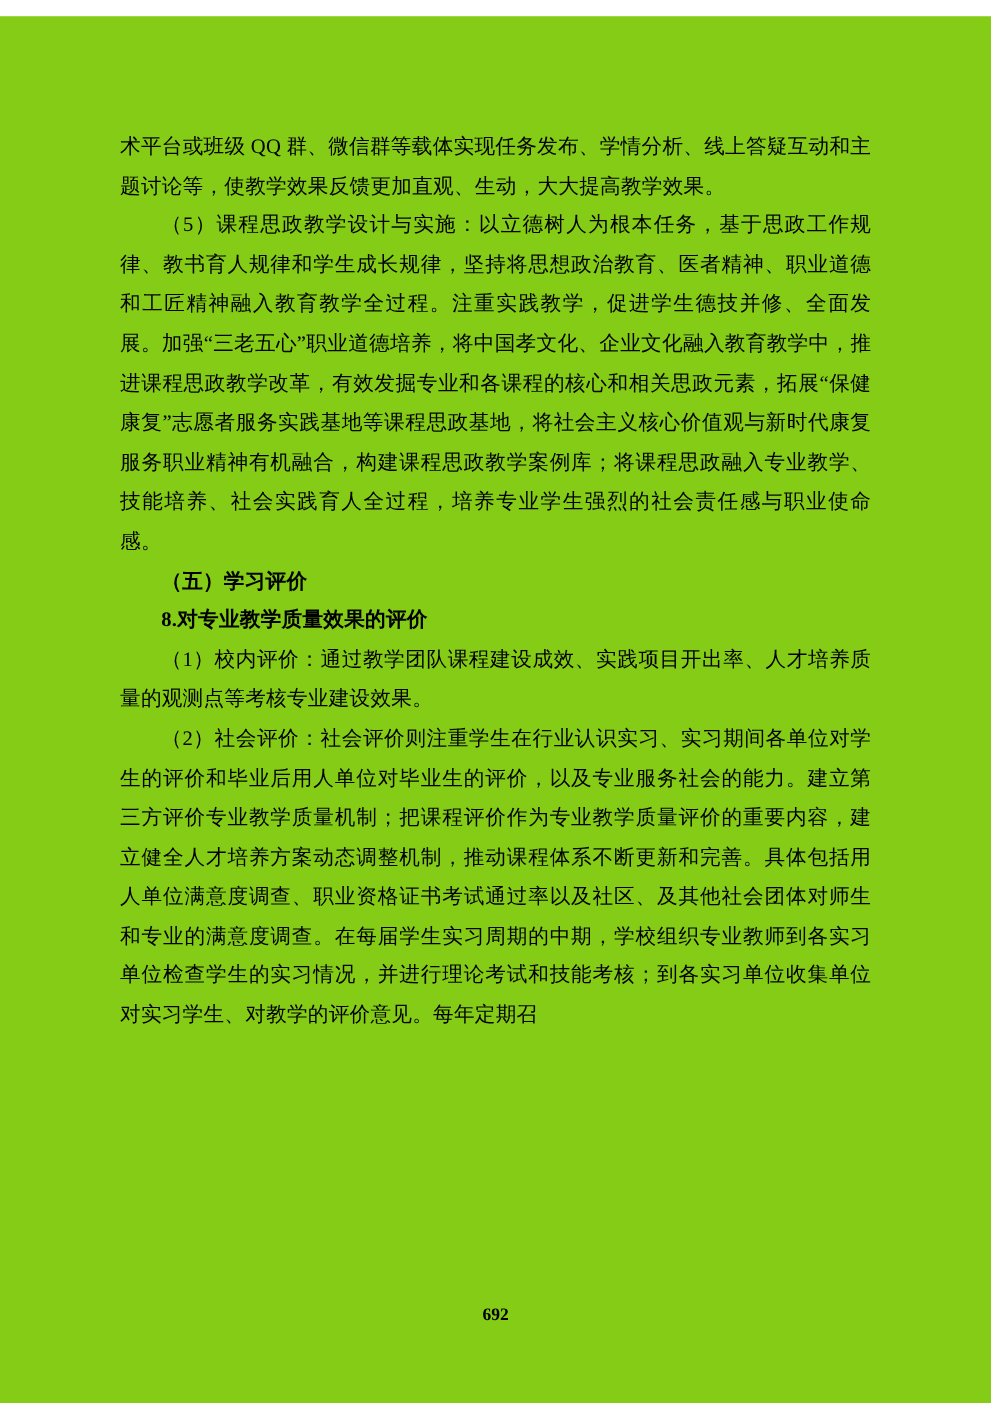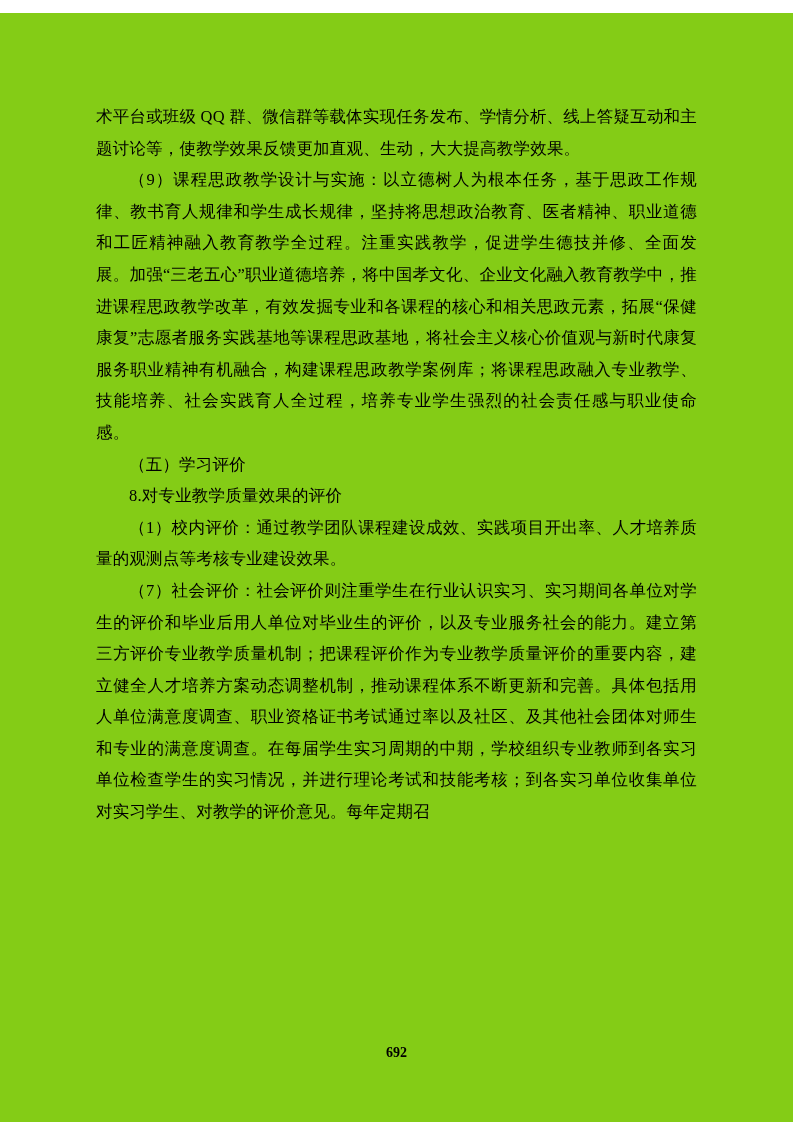--- a/index.html
+++ b/index.html
@@ -31,40 +31,40 @@
     letter-spacing: 0.2px;
     word-break: break-all;
   }
   .indent {
     text-indent: 2em;
   }
   .no-indent {
     text-indent: 0;
   }
   .bold {
-    font-weight: normal;
+    font-weight: bold;
   }
   .footer {
     position: absolute;
     top: 1030px;
     left: 0;
     width: 100%;
     text-align: center;
     font-size: 14px;
     line-height: 20px;
     color: #000000;
     font-weight: bold;
   }
 </style>
 </head>
 <body>
 
 <div class="page">
   <div class="content">
     <p class="para no-indent">术平台或班级 QQ 群、微信群等载体实现任务发布、学情分析、线上答疑互动和主题讨论等，使教学效果反馈更加直观、生动，大大提高教学效果。</p>
-    <p class="para indent">（9）课程思政教学设计与实施：以立德树人为根本任务，基于思政工作规律、教书育人规律和学生成长规律，坚持将思想政治教育、医者精神、职业道德和工匠精神融入教育教学全过程。注重实践教学，促进学生德技并修、全面发展。加强“三老五心”职业道德培养，将中国孝文化、企业文化融入教育教学中，推进课程思政教学改革，有效发掘专业和各课程的核心和相关思政元素，拓展“保健康复”志愿者服务实践基地等课程思政基地，将社会主义核心价值观与新时代康复服务职业精神有机融合，构建课程思政教学案例库；将课程思政融入专业教学、技能培养、社会实践育人全过程，培养专业学生强烈的社会责任感与职业使命感。</p>
+    <p class="para indent">（5）课程思政教学设计与实施：以立德树人为根本任务，基于思政工作规律、教书育人规律和学生成长规律，坚持将思想政治教育、医者精神、职业道德和工匠精神融入教育教学全过程。注重实践教学，促进学生德技并修、全面发展。加强“三老五心”职业道德培养，将中国孝文化、企业文化融入教育教学中，推进课程思政教学改革，有效发掘专业和各课程的核心和相关思政元素，拓展“保健康复”志愿者服务实践基地等课程思政基地，将社会主义核心价值观与新时代康复服务职业精神有机融合，构建课程思政教学案例库；将课程思政融入专业教学、技能培养、社会实践育人全过程，培养专业学生强烈的社会责任感与职业使命感。</p>
     <p class="para indent bold">（五）学习评价</p>
     <p class="para indent bold">8.对专业教学质量效果的评价</p>
     <p class="para indent">（1）校内评价：通过教学团队课程建设成效、实践项目开出率、人才培养质量的观测点等考核专业建设效果。</p>
-    <p class="para indent">（7）社会评价：社会评价则注重学生在行业认识实习、实习期间各单位对学生的评价和毕业后用人单位对毕业生的评价，以及专业服务社会的能力。建立第三方评价专业教学质量机制；把课程评价作为专业教学质量评价的重要内容，建立健全人才培养方案动态调整机制，推动课程体系不断更新和完善。具体包括用人单位满意度调查、职业资格证书考试通过率以及社区、及其他社会团体对师生和专业的满意度调查。在每届学生实习周期的中期，学校组织专业教师到各实习单位检查学生的实习情况，并进行理论考试和技能考核；到各实习单位收集单位对实习学生、对教学的评价意见。每年定期召</p>
+    <p class="para indent">（2）社会评价：社会评价则注重学生在行业认识实习、实习期间各单位对学生的评价和毕业后用人单位对毕业生的评价，以及专业服务社会的能力。建立第三方评价专业教学质量机制；把课程评价作为专业教学质量评价的重要内容，建立健全人才培养方案动态调整机制，推动课程体系不断更新和完善。具体包括用人单位满意度调查、职业资格证书考试通过率以及社区、及其他社会团体对师生和专业的满意度调查。在每届学生实习周期的中期，学校组织专业教师到各实习单位检查学生的实习情况，并进行理论考试和技能考核；到各实习单位收集单位对实习学生、对教学的评价意见。每年定期召</p>
   </div>
   <div class="footer">692</div>
 </div>
 
 </body></html>

